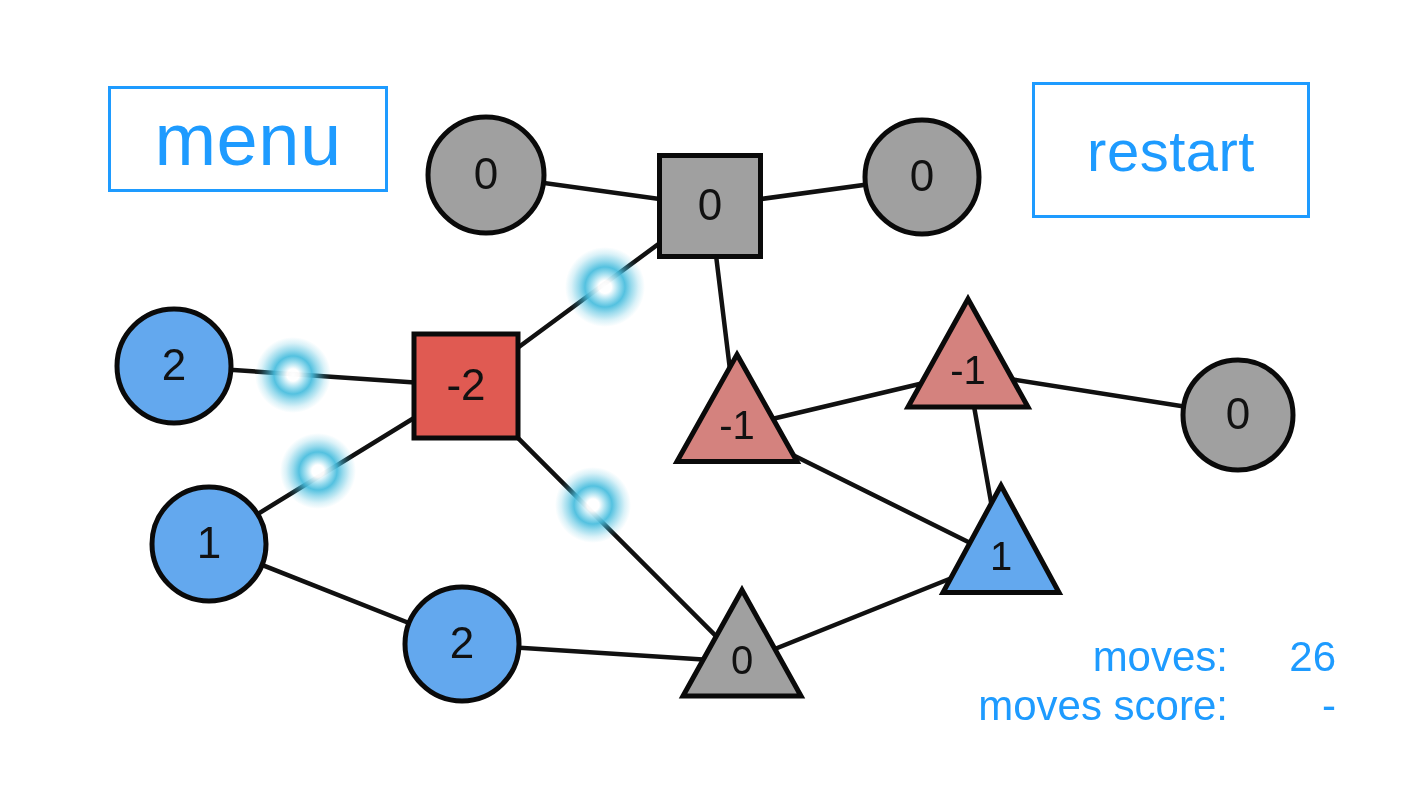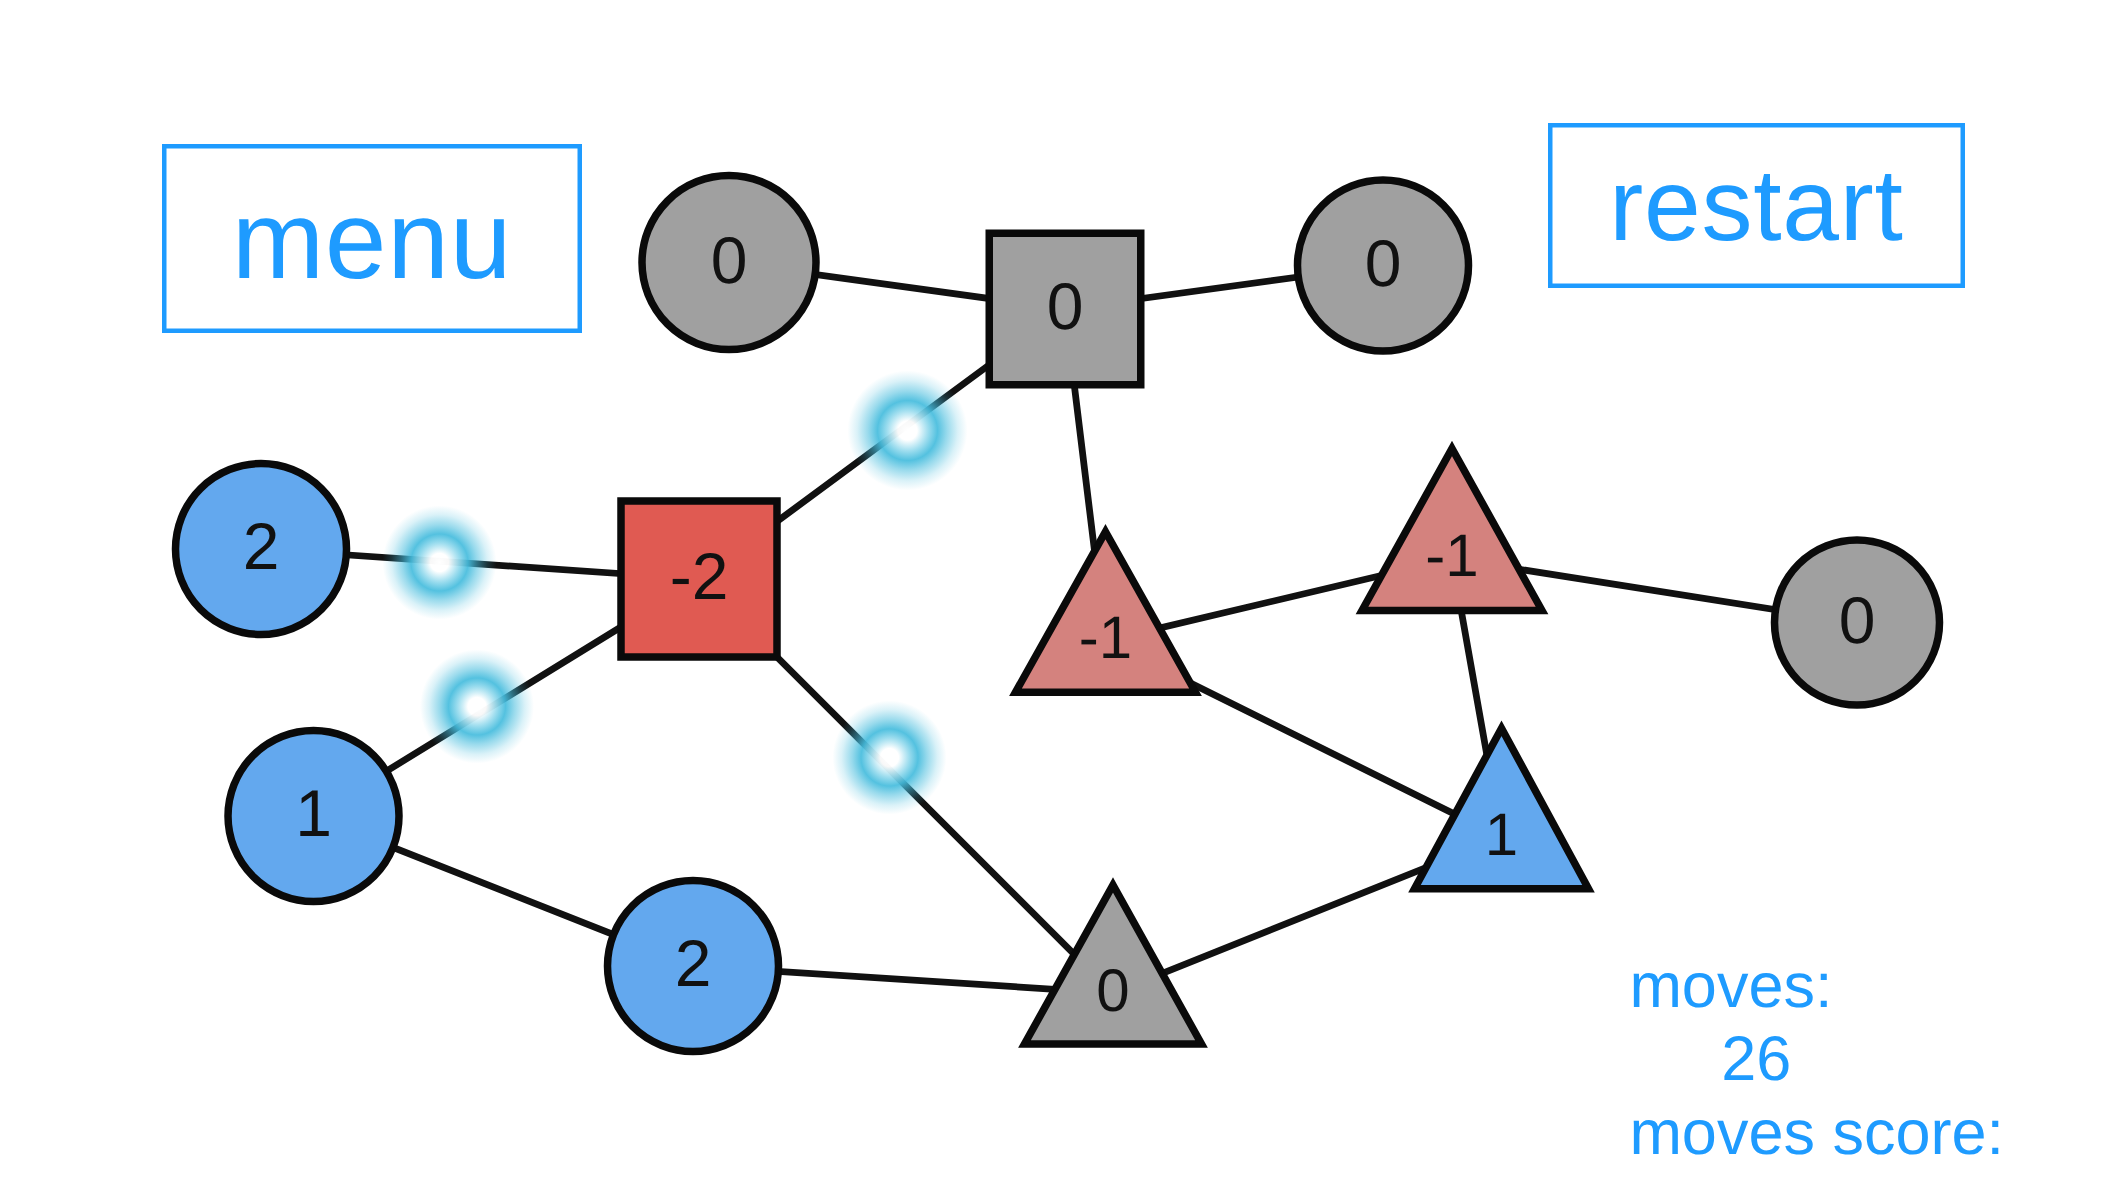--- a/index.html
+++ b/index.html
@@ -33,49 +33,48 @@
     font-weight: 400;
     display: flex;
     align-items: center;
     justify-content: center;
     letter-spacing: 0.5px;
     cursor: pointer;
     user-select: none;
   }
   #menu-button {
     left: 108px;
-    top: 96px;
+    top: 86px;
     width: 280px;
-    height: 126px;
+    height: 106px;
     font-size: 74px;
   }
   #restart-button {
     left: 1032px;
     top: 82px;
     width: 278px;
-    height: 110px;
-    font-size: 68px;
+    height: 136px;
+    font-size: 58px;
   }
   #score-panel {
     position: absolute;
     right: 78px;
     top: 632px;
     color: #1e9bff;
     font-family: "Liberation Sans", sans-serif;
     font-size: 42px;
     line-height: 49px;
     text-align: right;
     user-select: none;
   }
   .score-row {
     display: flex;
     justify-content: flex-end;
     align-items: baseline;
     white-space: pre;
-    flex-direction: column;
   }
   .score-label { display: inline-block; }
   .score-value {
     display: inline-block;
     min-width: 86px;
     text-align: right;
     padding-left: 22px;
   }
   .node-label {
     font-family: "Liberation Sans", sans-serif;

